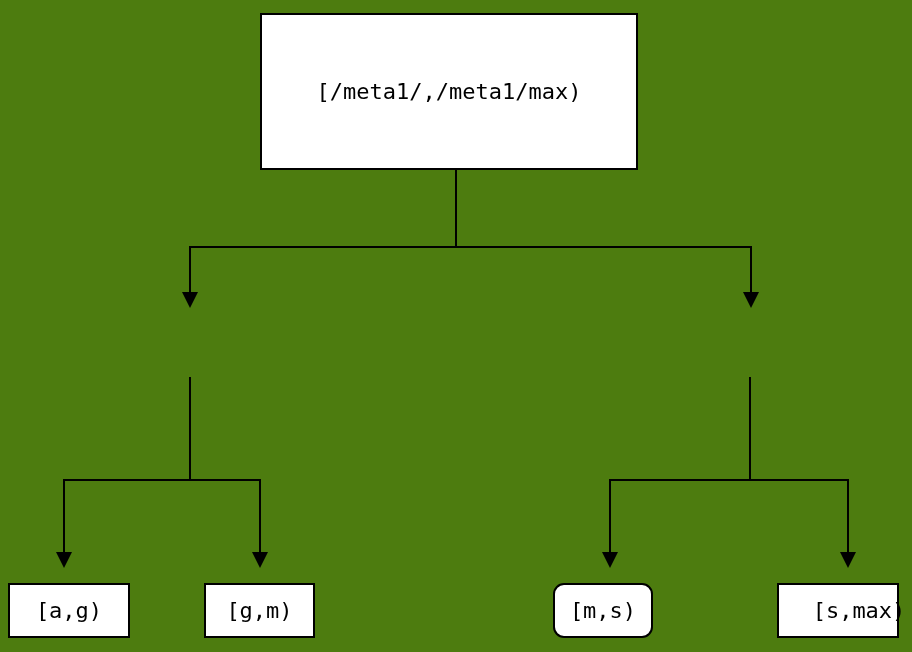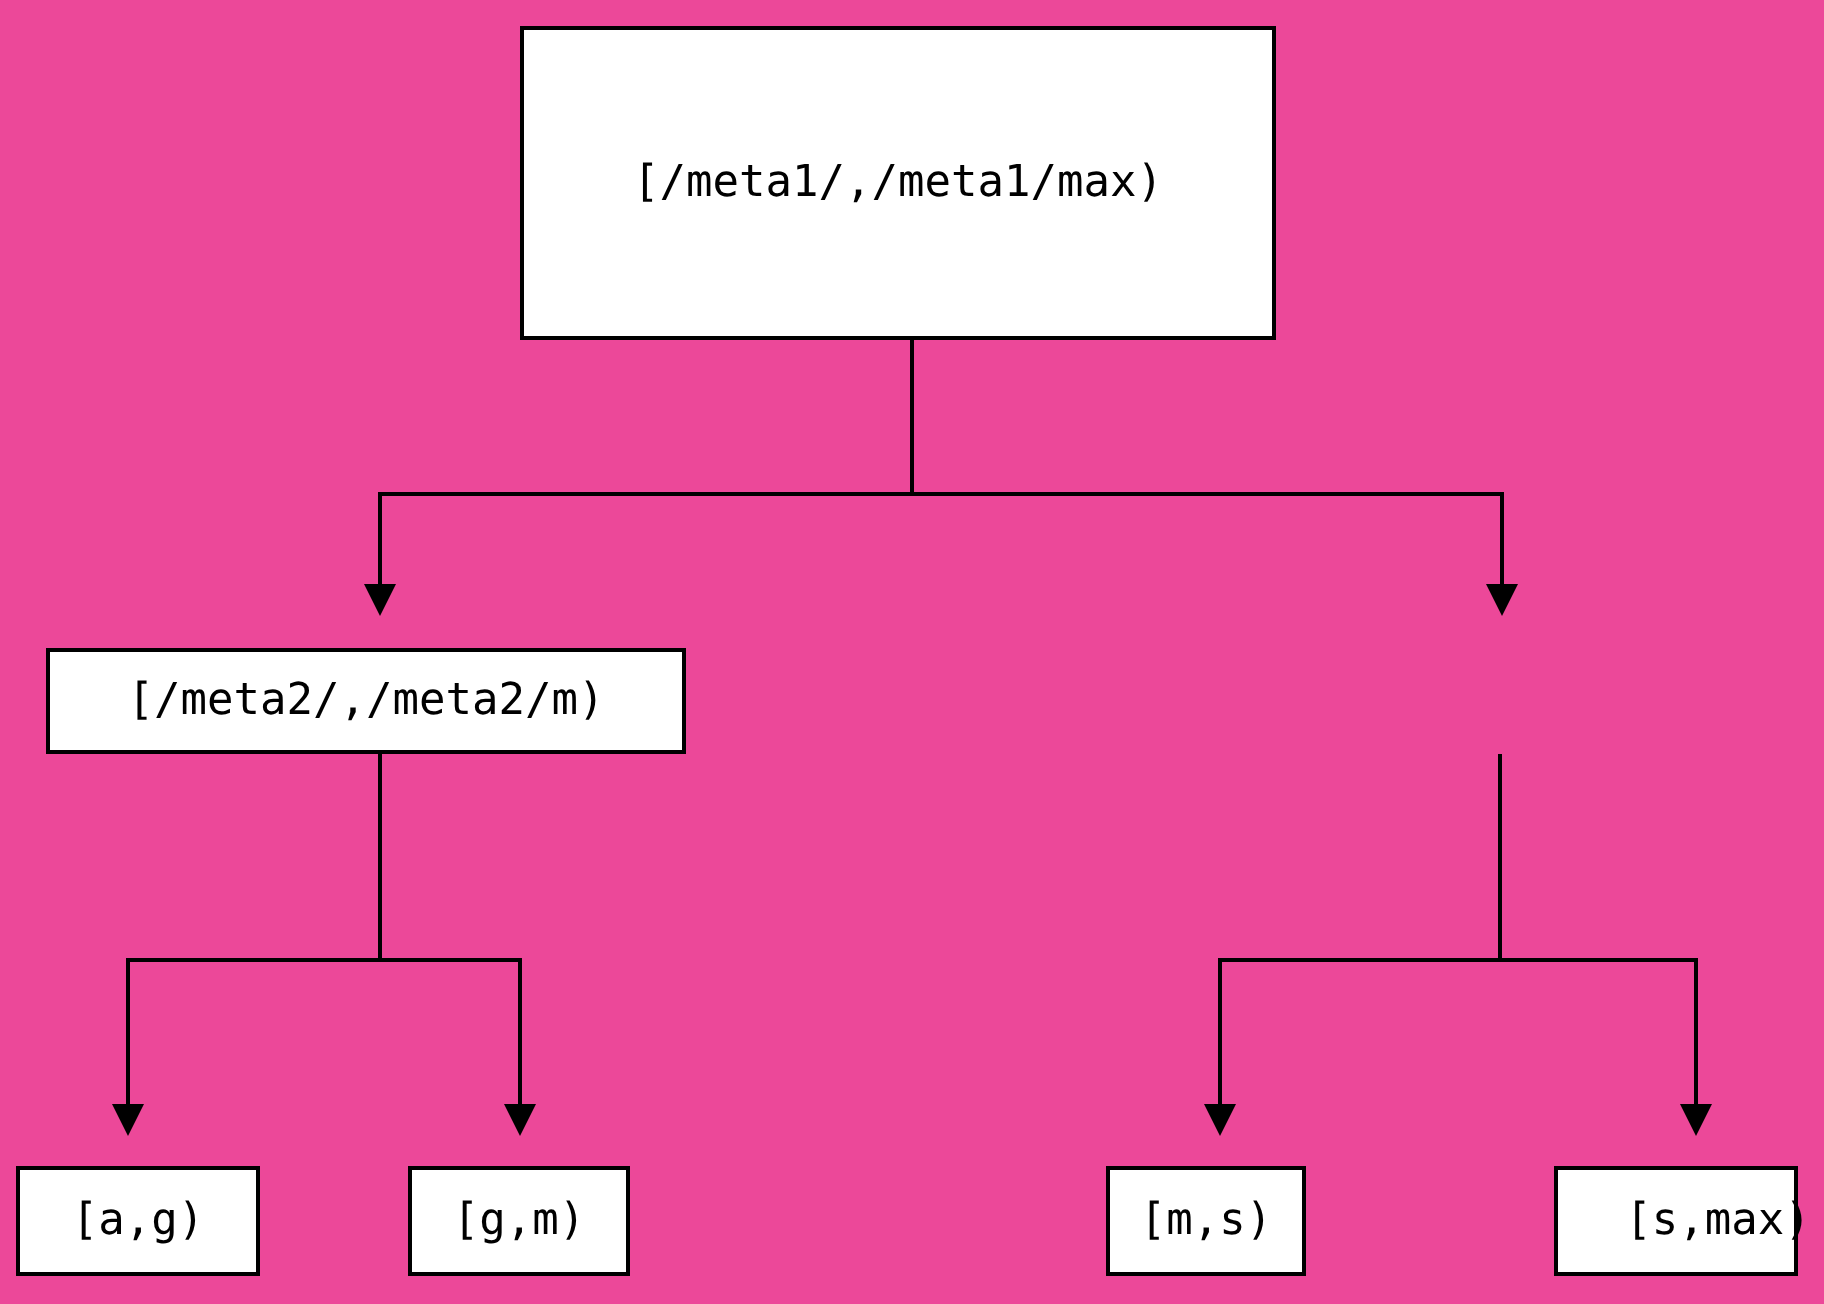--- a/index.html
+++ b/index.html
@@ -4,21 +4,21 @@
 <style>
   * { margin: 0; padding: 0; box-sizing: border-box; }
   html, body {
     width: 912px; height: 652px;
     background: #ffffff;
     font-family: "DejaVu Sans Mono", monospace;
   }
   .canvas {
     position: relative;
     width: 912px; height: 652px;
-    background: #ec4899;
+    background: #4d7c0f;
     overflow: hidden;
   }
   .connectors {
     position: absolute;
     left: 0; top: 0;
     width: 912px; height: 652px;
   }
   .node {
     position: absolute;
     border: 2px solid #000000;
@@ -28,21 +28,21 @@
     justify-content: center;
     font-size: 22px;
     color: #000000;
     white-space: pre;
   }
   .node-root  { left: 260px; top: 13px;  width: 378px; height: 157px; }
   .node-left  { left: 23px;  top: 324px; width: 320px; height: 53px; }
   .node-right { left: 582px; top: 324px; width: 323px; height: 53px; }
   .node-leaf-ag   { left: 8px;   top: 583px; width: 122px;  height: 55px; }
   .node-leaf-gm   { left: 204px; top: 583px; width: 111px;  height: 55px; }
-  .node-leaf-ms   { left: 553px; top: 583px; width: 100px; height: 55px; }
+  .node-leaf-ms   { left: 553px; top: 583px; width: 100px; height: 55px; border-radius: 11px; }
   .node-leaf-smax { left: 777px; top: 583px; width: 122px; height: 55px; padding-left: 42px; }
   .connectors line { stroke: #000000; stroke-width: 2px; }
   .connectors polygon { fill: #000000; }
 </style>
 </head>
 <body>
 
 <div class="canvas">
 
   <svg class="connectors" viewBox="0 0 912 652" xmlns="http://www.w3.org/2000/svg">
@@ -66,23 +66,20 @@
     <line x1="610" y1="480" x2="610" y2="553"></line>
     <polygon points="602,552 618,552 610,568"></polygon>
     <line x1="848" y1="480" x2="848" y2="553"></line>
     <polygon points="840,552 856,552 848,568"></polygon>
   </svg>
 
   <div class="node node-root">
     <span>[/meta1/,/meta1/max)</span>
   </div>
 
-  <div class="node node-left">
-    <span>[/meta2/,/meta2/m)</span>
-  </div>
 
 
   <div class="node node-leaf-ag">
     <span>[a,g)</span>
   </div>
 
   <div class="node node-leaf-gm">
     <span>[g,m)</span>
   </div>
 

